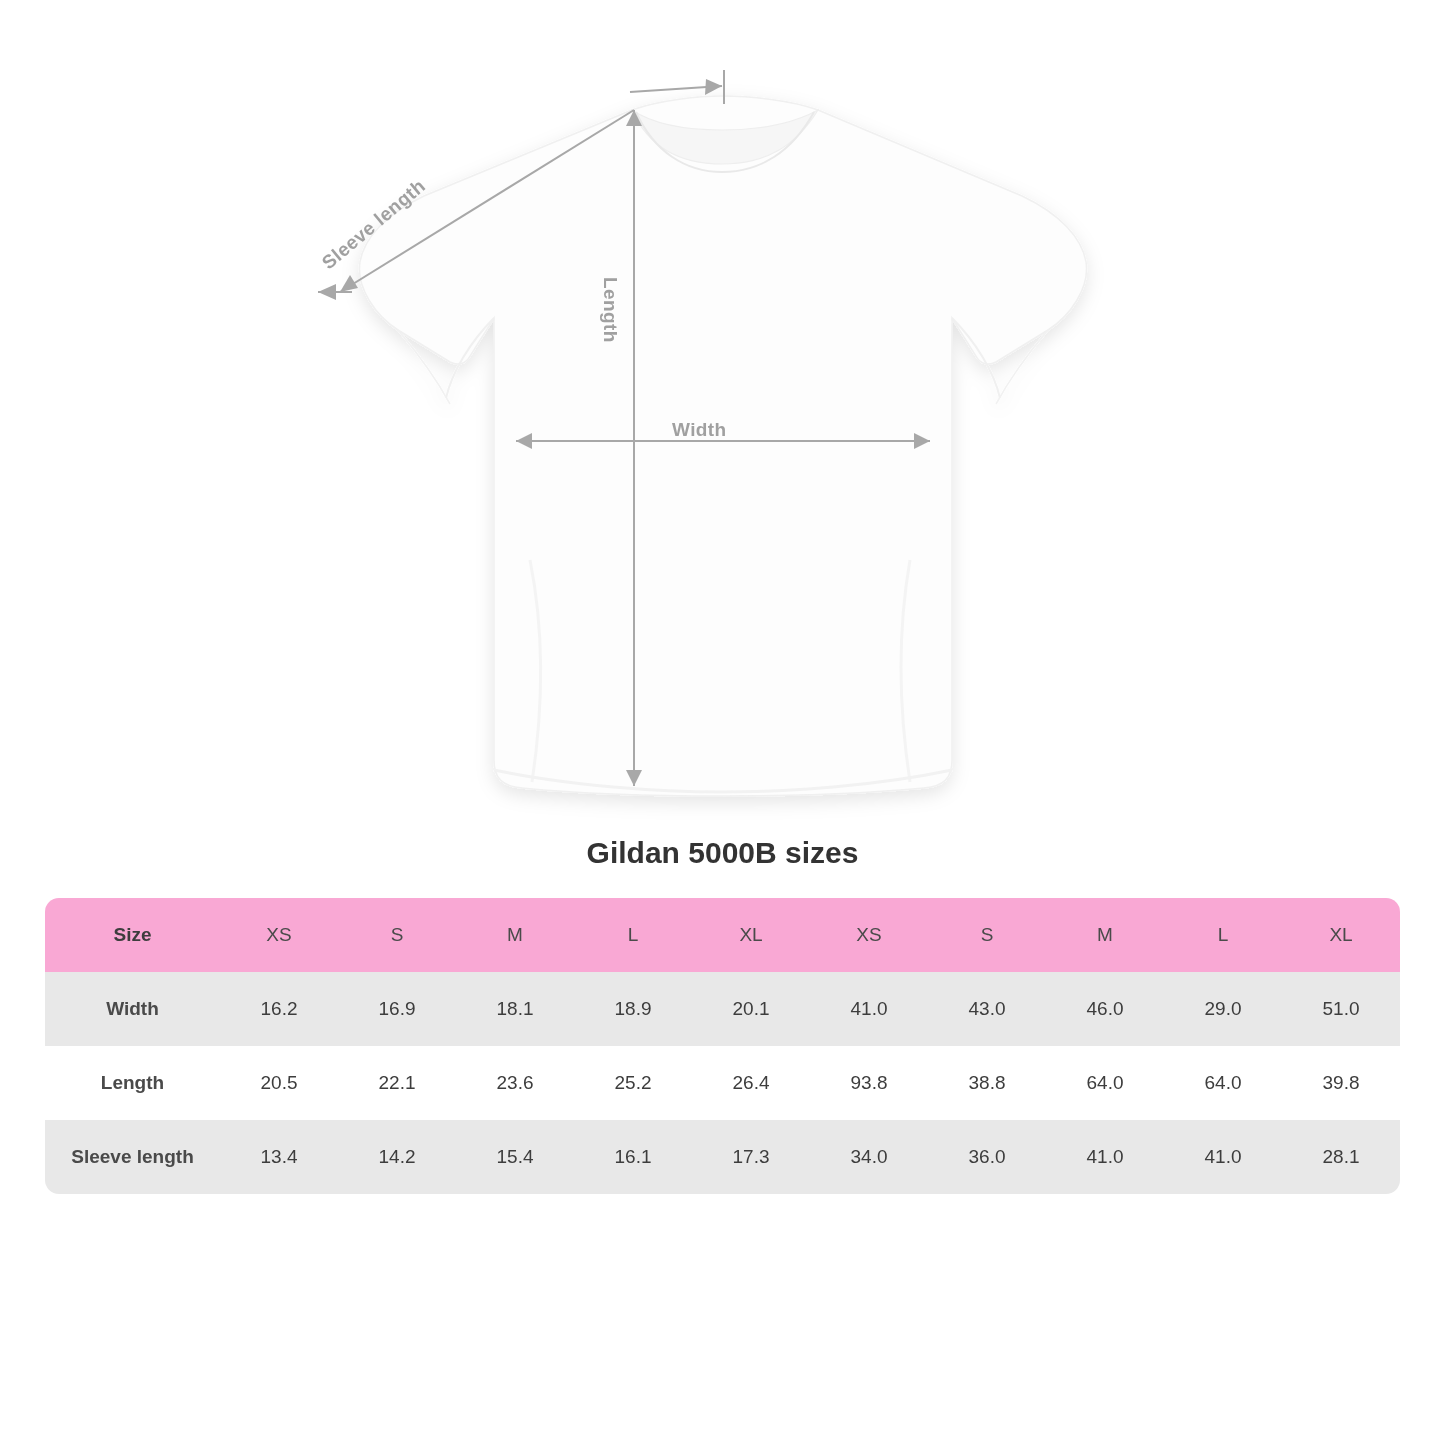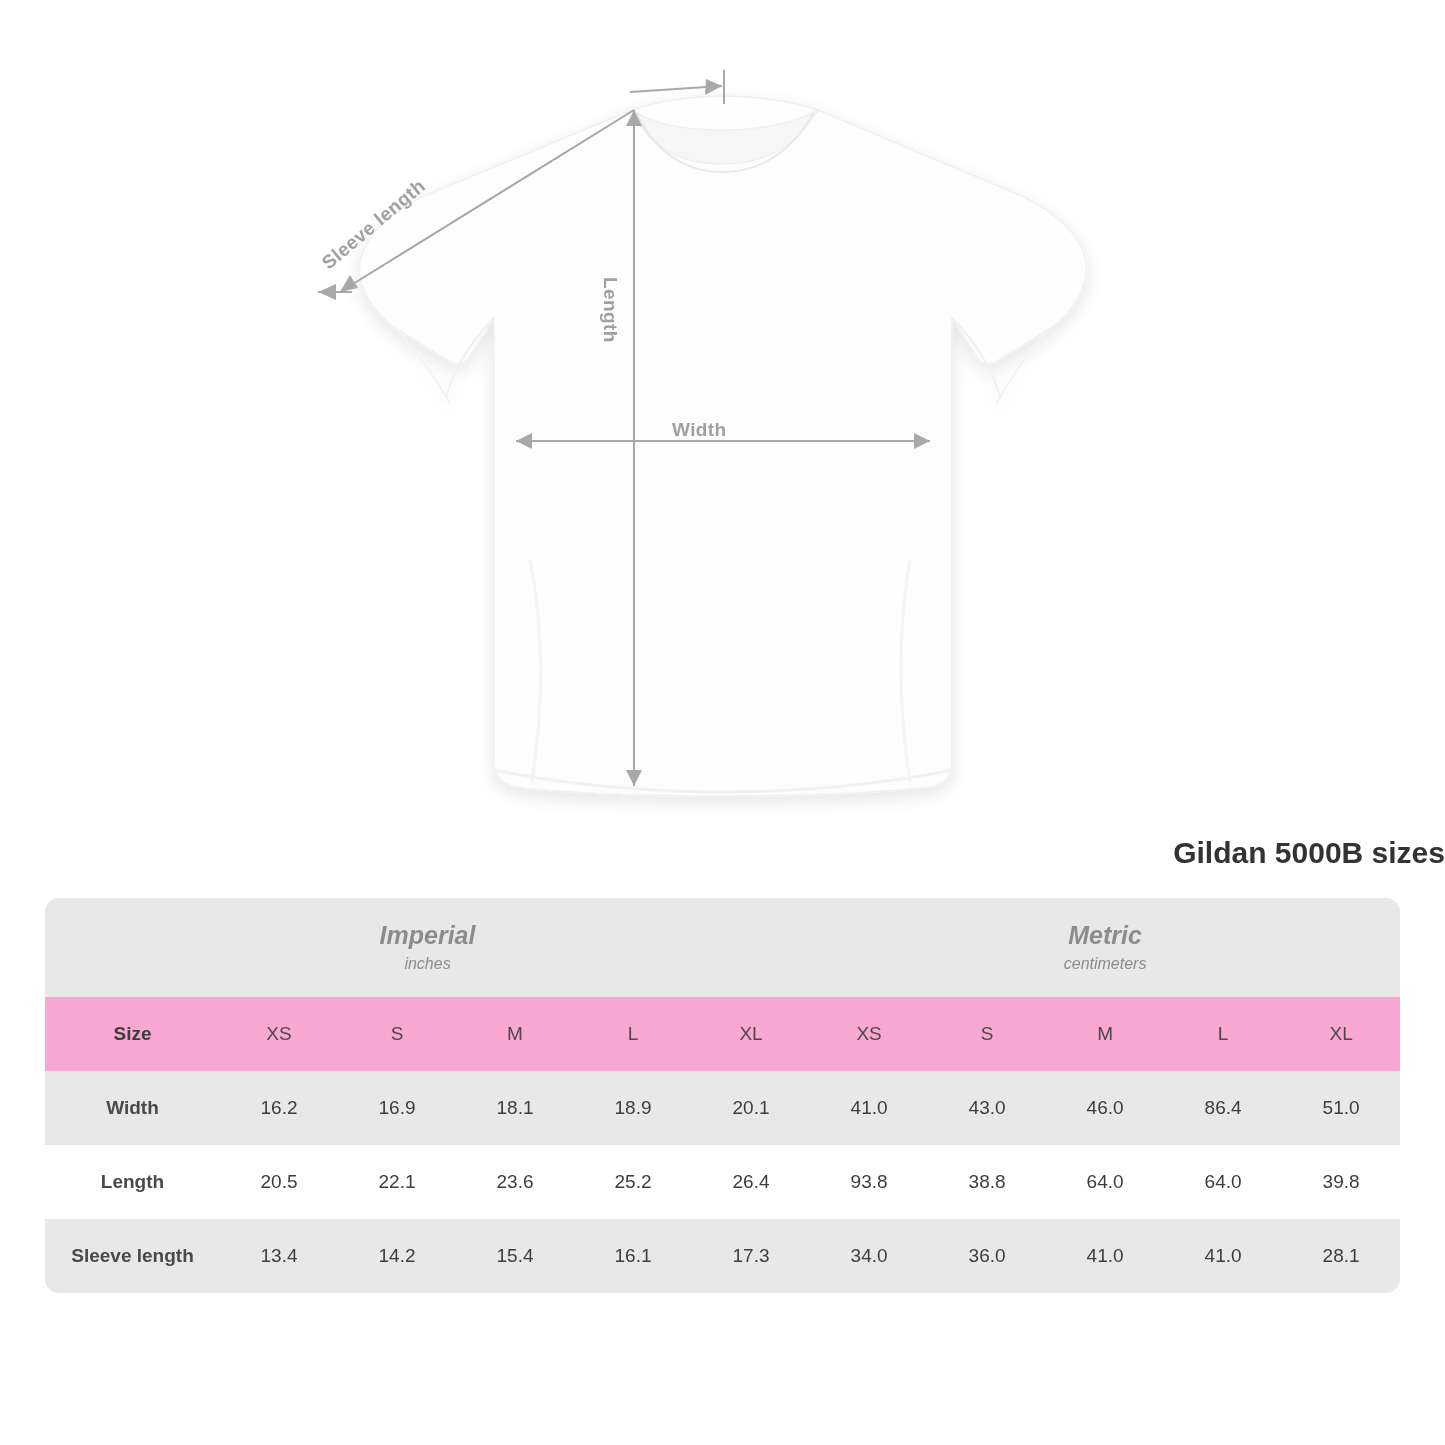--- a/index.html
+++ b/index.html
@@ -61,21 +61,20 @@
   
   .title-block {
     text-align: center;
     margin-top: 6px;
   }
   .chart-title {
     font-size: 30px;
     font-weight: bold;
     color: #333333;
     margin: 0 0 28px 0;
-    text-align: right;
   }
   .chart-note {
     font-size: 17.5px;
     font-style: italic;
     color: #8c8c8c;
     margin: 0;
   }
 
   
   .table-wrap {
@@ -231,30 +230,20 @@
           <col class="col-cell">
           <col class="col-cell">
           <col class="col-cell">
         <col class="col-cell">
           <col class="col-cell">
           <col class="col-cell">
           <col class="col-cell">
           <col class="col-cell">
       </colgroup>
       <tbody>
-        <tr class="unit-row">
-          <td colspan="6">
-            <div class="unit-name">Imperial</div>
-            <div class="unit-sub">inches</div>
-          </td>
-          <td colspan="5">
-            <div class="unit-name">Metric</div>
-            <div class="unit-sub">centimeters</div>
-          </td>
-        </tr>
 
         <tr class="head-row">
           <td class="corner">Size</td>
           <td>XS</td>
           <td>S</td>
           <td>M</td>
           <td>L</td>
           <td>XL</td>
           <td>XS</td>
           <td>S</td>
@@ -266,21 +255,21 @@
         <tr class="data-row shaded">
           <td class="rowlabel">Width</td>
           <td>16.2</td>
           <td>16.9</td>
           <td>18.1</td>
           <td>18.9</td>
           <td>20.1</td>
           <td>41.0</td>
           <td>43.0</td>
           <td>46.0</td>
-          <td>86.4</td>
+          <td>29.0</td>
           <td>51.0</td>
         </tr>
 
         <tr class="data-row plain">
           <td class="rowlabel">Length</td>
           <td>20.5</td>
           <td>22.1</td>
           <td>23.6</td>
           <td>25.2</td>
           <td>26.4</td>

